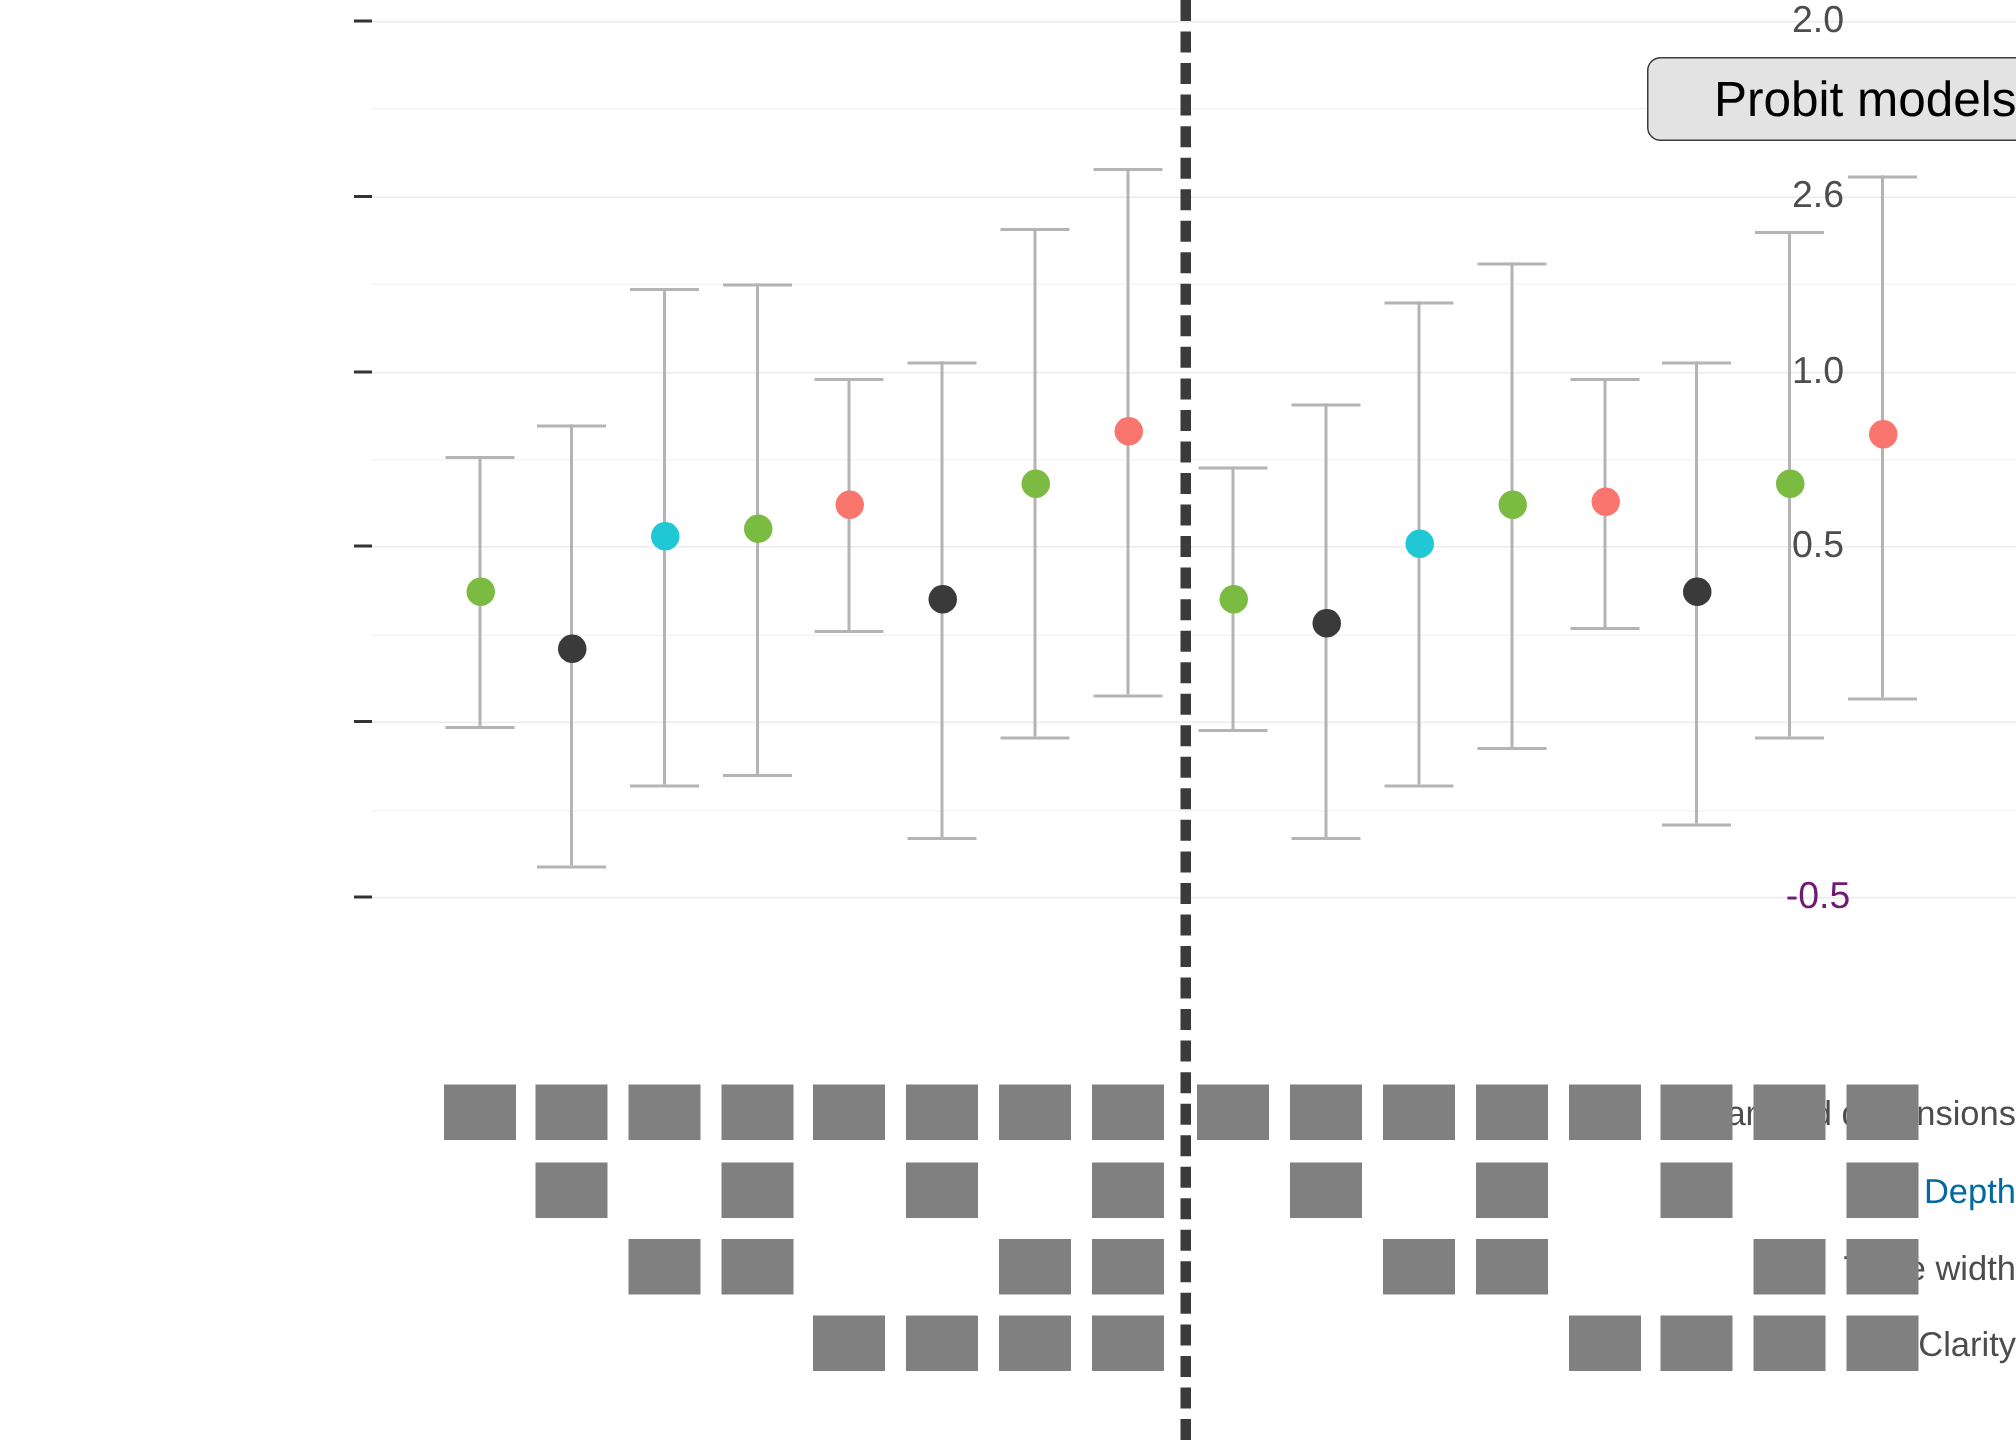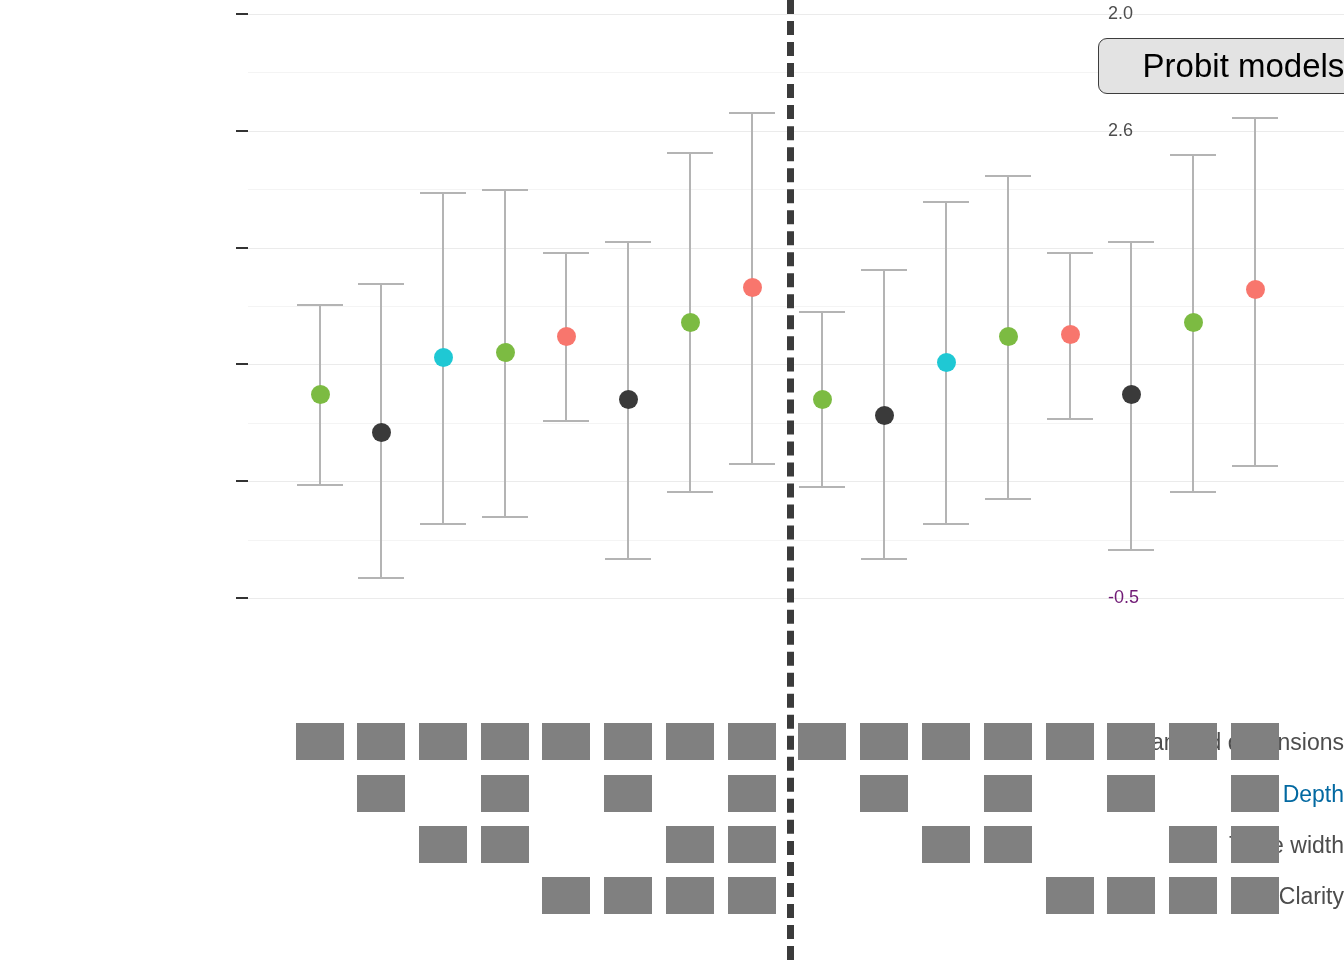--- a/index.html
+++ b/index.html
@@ -5,22 +5,22 @@
   html,body{margin:0;padding:0;background:#fff;}
   body{width:1344px;height:960px;font-family:"Liberation Sans",sans-serif;overflow:hidden;}
   #root{position:relative;width:1344px;height:960px;background:#ffffff;}
 
   .layer{position:absolute;left:0;top:0;width:1344px;height:960px;}
 
   
   .grid-major{position:absolute;height:1px;background:#ebebeb;}
   .grid-minor{position:absolute;height:1px;background:#f4f4f4;}
 
-  .ytick-label{position:absolute;right:4px;text-align:left;color:#4d4d4d;
-               font-size:18px;line-height:25px;white-space:nowrap;}
+  .ytick-label{position:absolute;right:16px;text-align:center;color:#4d4d4d;
+               font-size:25px;line-height:25px;white-space:nowrap;}
   .ytick-mark{position:absolute;height:2px;width:12px;background:#333;}
 
   .panel-strip{position:absolute;background:#e3e3e3;border:1px solid #3d3d3d;
                border-radius:9px;box-sizing:border-box;height:56px;
                display:flex;align-items:center;justify-content:center;
                color:#000;font-size:33px;white-space:nowrap;padding:0 14px;}
 
   .divider{position:absolute;width:0;border-left:7px dashed #3b3b3b;}
 
   .eb-line{position:absolute;width:2px;background:#b4b4b4;}
@@ -48,21 +48,23 @@
       <div class="grid-minor" style="top: 189.2px; left: 248px; width: 1096px; background: rgb(244, 244, 244);"></div>
       <div class="grid-minor" style="top: 306px; left: 248px; width: 1096px; background: rgb(244, 244, 244);"></div>
       <div class="grid-minor" style="top: 422.8px; left: 248px; width: 1096px; background: rgb(244, 244, 244);"></div>
       <div class="grid-minor" style="top: 539.6px; left: 248px; width: 1096px; background: rgb(244, 244, 244);"></div>
     </div>
   <div class="layer" id="axis-layer">
       <div class="spec-none ytick-label" style="top: 1px; width: 232px; color: rgb(77, 77, 77);">2.0</div>
       <div class="ytick-mark" style="top: 13px; left: 236px;"></div>
       <div class="spec-none ytick-label" style="top: 117.8px; width: 232px; color: rgb(77, 77, 77);">2.6</div>
       <div class="ytick-mark" style="top: 129.8px; left: 236px;"></div>
+      <div class="spec-none ytick-label" style="top: 234.6px; width: 232px; color: rgb(77, 77, 77);">1.0</div>
       <div class="ytick-mark" style="top: 246.6px; left: 236px;"></div>
+      <div class="spec-none ytick-label" style="top: 351.4px; width: 232px; color: rgb(77, 77, 77);">0.5</div>
       <div class="ytick-mark" style="top: 363.4px; left: 236px;"></div>
       <div class="ytick-mark" style="top: 480.2px; left: 236px;"></div>
       <div class="spec-none ytick-label" style="top: 585px; width: 232px; color: #701a75;">-0.5</div>
       <div class="ytick-mark" style="top: 597px; left: 236px;"></div>
     </div>
   <div class="layer" id="errorbar-layer">
       <div class="eb-line" style="left: 319px; top: 303.664px; height: 179.872px; background: rgb(180, 180, 180);"></div>
       <div class="eb-cap" style="left: 297px; top: 303.664px; width: 46px; background: rgb(180, 180, 180);"></div>
       <div class="eb-cap" style="left: 297px; top: 483.536px; width: 46px; background: rgb(180, 180, 180);"></div>
       <div class="eb-line" style="left: 380px; top: 282.64px; height: 294.336px; background: rgb(180, 180, 180);"></div>

